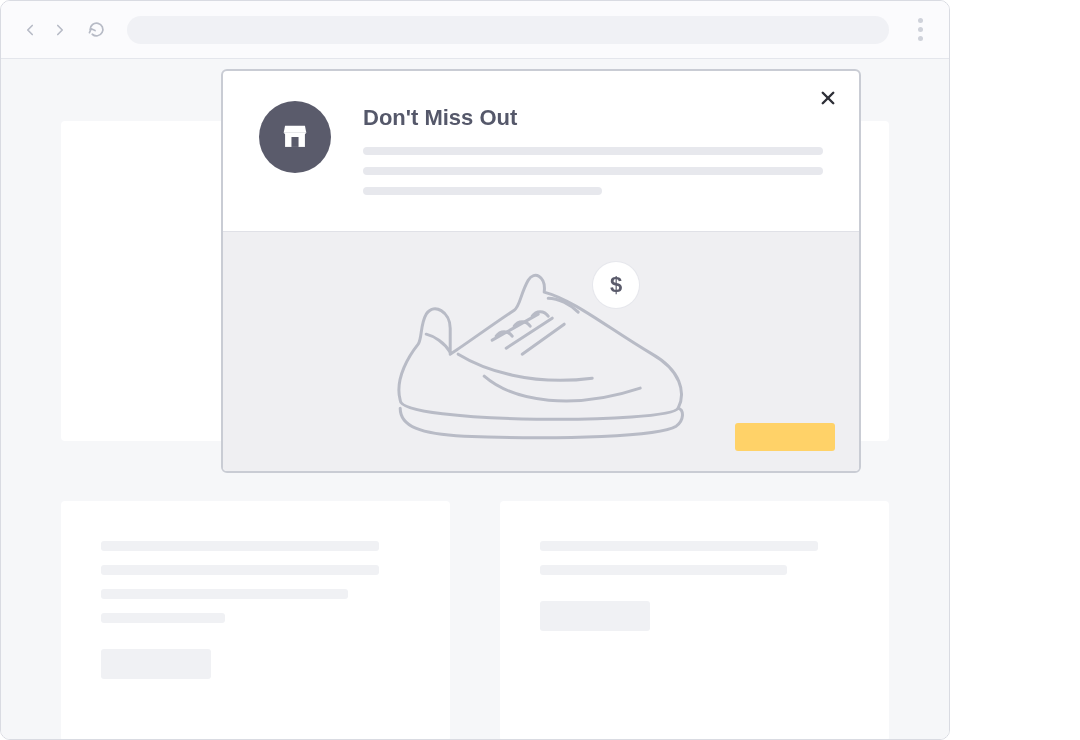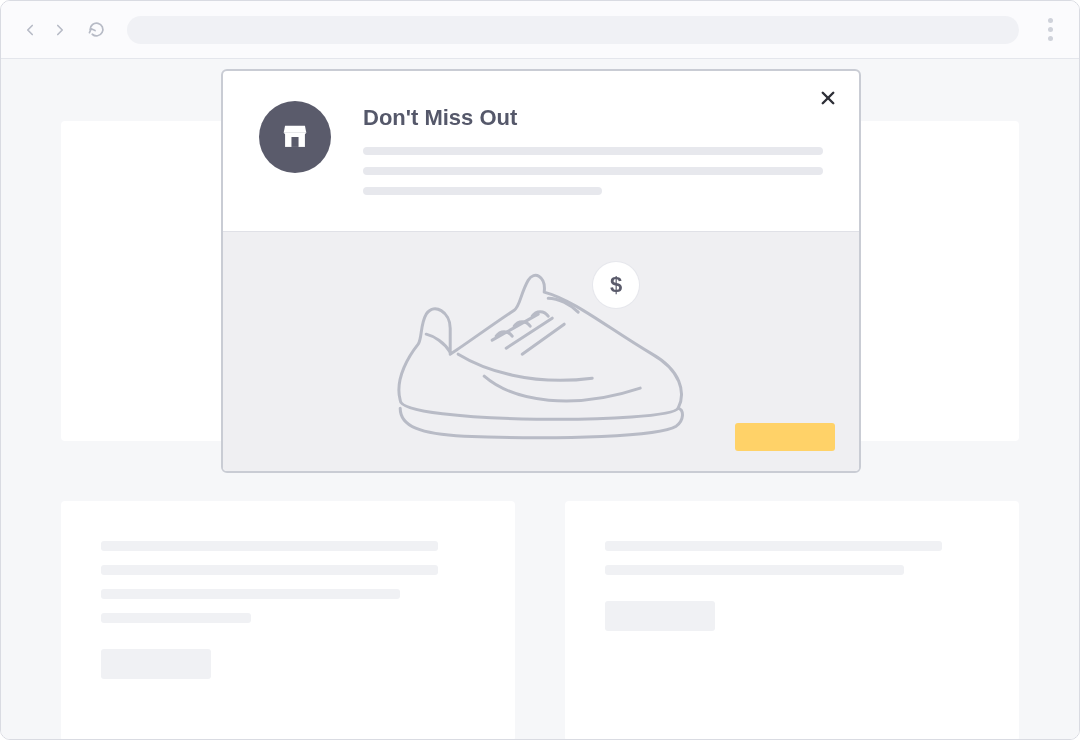--- a/index.html
+++ b/index.html
@@ -3,21 +3,21 @@
 <meta charset="utf-8">
 <style>
   * { box-sizing: border-box; margin: 0; padding: 0; }
   body {
     width: 1080px; height: 740px;
     font-family: -apple-system, BlinkMacSystemFont, "Segoe UI", Arial, sans-serif;
     background: #fff;
     overflow: hidden;
   }
   .browser-frame {
-    width: 1080px; height: 740px;
+    width: 950px; height: 740px;
     border: 1.5px solid #d9dbe2; border-radius: 10px;
     overflow: hidden; position: relative;
     background: #fff;
   }
   .toolbar {
     height: 58px; background: #fbfbfd;
     border-bottom: 1.5px solid #e4e6ec;
     display: flex; align-items: center;
     padding: 0 14px;
   }

